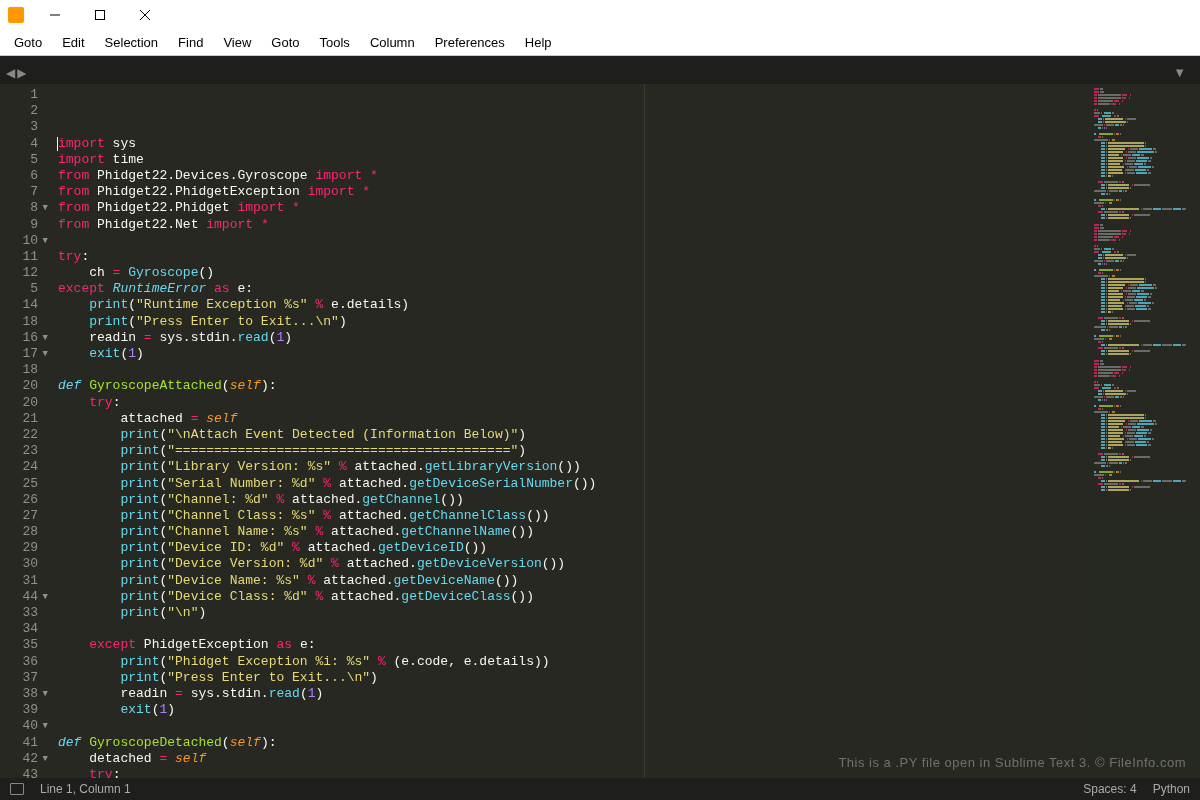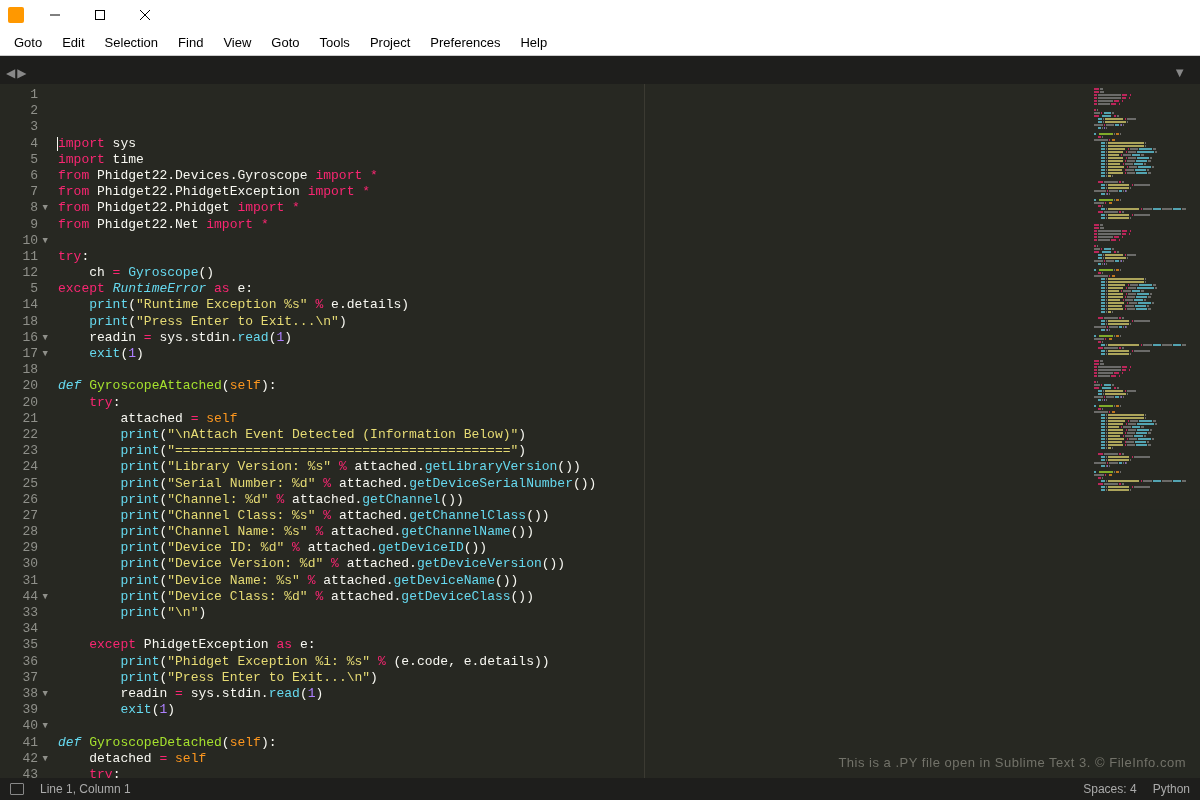--- a/index.html
+++ b/index.html
@@ -26,21 +26,21 @@
 .code{flex:1;font-family:Consolas,"Courier New",monospace;font-size:13px;color:#f8f8f2;padding:3px 0 0 6px;line-height:16.2px;white-space:pre;position:relative}
 .code .line{height:16.2px}
 .cursor{display:inline-block;width:1px;height:14px;background:#f8f8f2;vertical-align:text-bottom;margin-left:-1px}
 .kw{color:#f92672}
 .kw2{color:#66d9ef;font-style:italic}
 .kw3{color:#66d9ef}
 .str{color:#e6db74}
 .num{color:#ae81ff}
 .fn{color:#a6e22e}
 .op{color:#f92672}
-.param{color:#fd971f;}
+.param{color:#fd971f;font-style:italic}
 .wrap-guide{position:absolute;left:592px;top:0;bottom:0;width:1px;background:#3b3a32}
 .minimap{width:110px;background:#272822;padding:4px 4px 0 4px;opacity:.7}
 .minimap .mln{height:2px;margin-bottom:1px;display:flex;gap:1px}
 .minimap .c{height:2px}
 .watermark{position:absolute;right:14px;bottom:30px;color:#727269;font-size:13px;letter-spacing:.5px;font-family:"Segoe UI",sans-serif}
 .statusbar{position:absolute;bottom:0;left:0;right:0;height:22px;background:#1e1e1c;color:#aaa;display:flex;align-items:center;padding:0 10px;font-size:12px;gap:16px}
 .statusbar .sicon{width:14px;height:12px;border:1px solid #888;border-radius:1px}
 .statusbar .spacer{flex:1}
 .statusbar .item{cursor:pointer}
 </style>
@@ -70,21 +70,21 @@
 </div>
 
 <div class="menubar" id="menubar">
     <div class="item">Goto</div>
     <div class="item">Edit</div>
     <div class="item">Selection</div>
     <div class="item">Find</div>
     <div class="item">View</div>
     <div class="item">Goto</div>
     <div class="item">Tools</div>
-    <div class="item">Project</div>
+    <div class="item">Column</div>
     <div class="item">Preferences</div>
     <div class="item">Help</div>
   </div>
 
 <div class="tabbar">
   <div class="nav">
     <span>◀</span>
     <span>▶</span>
   </div>
   <div class="spacer"></div>

